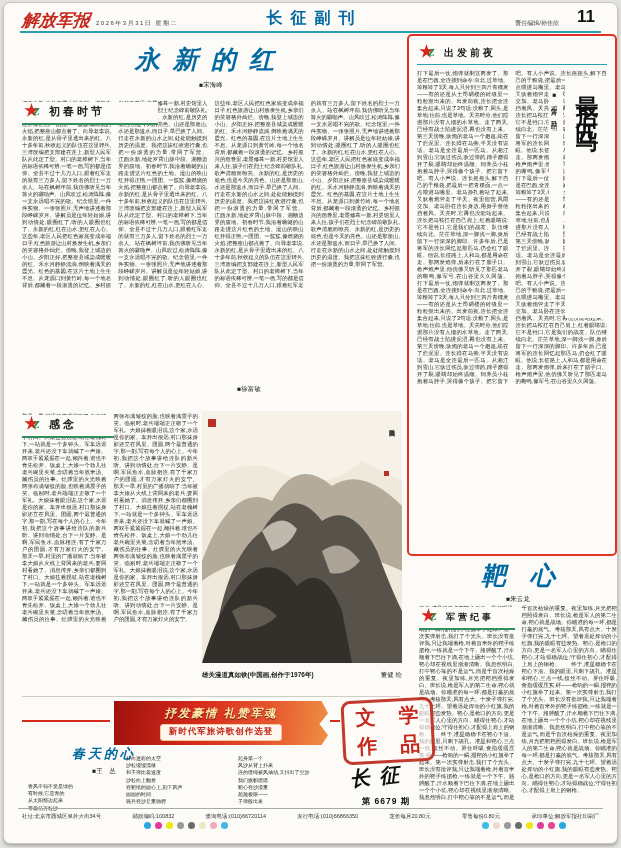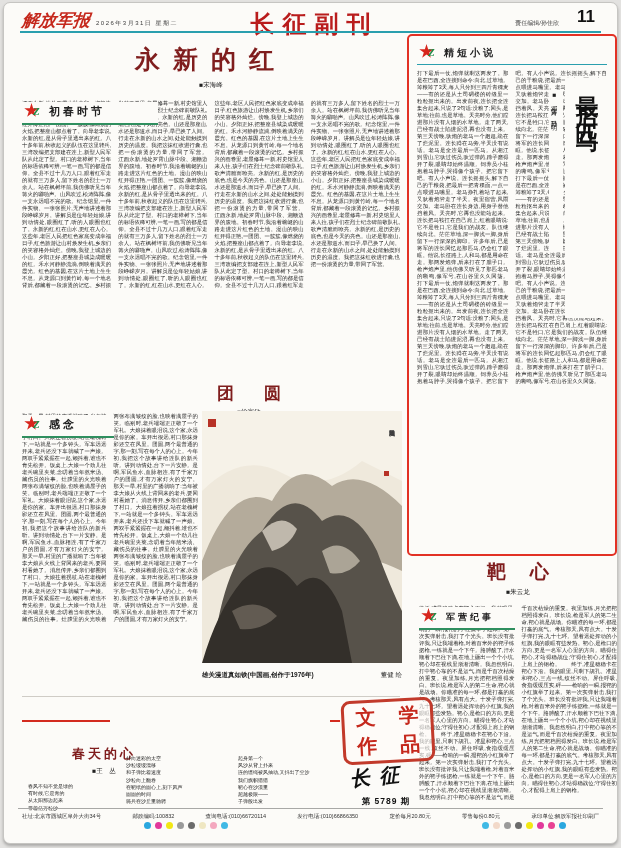--- a/index.html
+++ b/index.html
@@ -22,40 +22,40 @@
     background:var(--paper);
     border:1px solid #c6c5c2;border-radius:7px;
     box-shadow:0 2px 3px rgba(0,0,0,.25);
     overflow:hidden;
   }
   .abs{position:absolute;}
   
   .masthead{left:18px;top:6px;font-family:"Liberation Serif","DejaVu Serif",serif;
     font-style:italic;font-weight:bold;font-size:17px;color:#c5281c;transform:skewX(-6deg);}
   .date{left:92px;top:16px;font-size:6px;letter-spacing:1.5px;color:#3c3c3c;}
-  .edtitle{left:8px;right:0;top:5px;text-align:center;font-size:24px;font-weight:bold;
-    letter-spacing:8px;color:#b91c1c;}
+  .edtitle{left:8px;right:0;top:5px;text-align:center;font-size:16px;font-weight:bold;
+    letter-spacing:8px;color:#0369a1;}
   .editor{right:58px;top:16px;font-size:6px;color:#3c3c3c;}
   .pagenum{right:22px;top:4px;font-size:17px;font-weight:bold;color:#111;}
   .toprule{left:16px;right:16px;top:28px;height:2px;background:var(--teal);}
   
   .sechead{display:flex;align-items:flex-end;gap:5px;background:var(--paper);
     border-bottom:2px solid var(--green);padding:1px 2px 4px 2px;}
   .sechead .lbl{font-weight:bold;font-size:11px;letter-spacing:3px;color:#222;}
   .starlogo{position:relative;width:20px;height:16px;display:inline-block;flex:0 0 auto;}
   .star5{position:absolute;left:0;top:0;width:15px;height:15px;background:var(--red);
     clip-path:polygon(50% 0%,61% 35%,98% 35%,68% 57%,79% 91%,50% 70%,21% 91%,32% 57%,2% 35%,39% 35%);}
   .zmark{position:absolute;left:9px;top:2px;font-size:11px;font-weight:bold;font-style:italic;
     color:#1c8a45;font-family:"Liberation Serif",serif;}
   
   .cols{column-gap:7px;text-align:justify;font-size:5.4px;line-height:7px;color:#262626;
     overflow:hidden;word-break:break-all;}
   .cols4{column-count:4;}
   .cols2{column-count:2;}
-  .headline{font-family:"Liberation Serif","DejaVu Serif",serif;font-weight:bold;color:#7f1d1d;}
+  .headline{font-family:"Liberation Serif","DejaVu Serif",serif;font-weight:bold;color:#0369a1;font-style:italic;}
   .byline{font-size:6.5px;color:#222;text-align:center;}
   
   .redbox{left:403px;top:31px;width:210px;height:522px;border:2.5px solid var(--boxred);
     border-radius:5px;background:var(--paper);padding:7px 8px;box-sizing:border-box;}
   .redbox .sechead{border-bottom:1.5px solid var(--teal);}
   .vmask{background:var(--paper);}
   .vtitle{writing-mode:vertical-rl;font-family:"Liberation Serif",serif;font-weight:bold;
     font-size:23px;letter-spacing:9px;color:#101010;}
   .vbyline{writing-mode:vertical-rl;font-size:6.5px;letter-spacing:2px;color:#222;}
   
@@ -111,21 +111,20 @@
 
   <div class="abs sechead" style="left:18px;top:99px;width:132px;">
     <span class="starlogo">
         <span class="star5"></span>
         <span class="zmark">Z</span>
       </span>
     <span class="lbl">初春时节</span>
   </div>
 
   <div class="abs" style="left:150px;top:379px;width:190px;text-align:center;">
-    <div class="headline" style="font-size:17px;letter-spacing:30px;text-indent:30px;">团圆</div>
     <div class="byline" style="margin-top:3px;">■徐富敏</div>
   </div>
 
   <div class="abs cols cols2" style="left:18px;top:410px;width:176px;height:280px;">那天一早,村里的广播就响了:当年被李大娘从火线上背回来的老兵,要回村看她了。消息传开,乡亲们都围到了村口。大娘拄着拐杖,站在老槐树下,一站就是一个多钟头。军车远远开来,老兵还没下车就喊了一声娘。两双手紧紧握在一起,颤抖着,谁也不肯先松开。饭桌上,大娘一个劲儿往老兵碗里夹菜,念叨着当年熬米汤、藏伤员的往事。灶膛里的火光映着两张布满皱纹的脸,也映着满屋子的笑。临别时,老兵端端正正敬了一个军礼。大娘抹着眼泪说,这个家,永远是你的家。车开出很远,村口那抹身影还立在风里。团圆,两个最普通的字,那一刻,写在每个人的心上。今年初,我把这个故事讲给连队的新兵听。讲到动情处,台下一片安静。是啊,军民鱼水,血脉相连,有了千家万户的团圆,才有万家灯火的安宁。　　那天一早,村里的广播就响了:当年被李大娘从火线上背回来的老兵,要回村看她了。消息传开,乡亲们都围到了村口。大娘拄着拐杖,站在老槐树下,一站就是一个多钟头。军车远远开来,老兵还没下车就喊了一声娘。两双手紧紧握在一起,颤抖着,谁也不肯先松开。饭桌上,大娘一个劲儿往老兵碗里夹菜,念叨着当年熬米汤、藏伤员的往事。灶膛里的火光映着两张布满皱纹的脸,也映着满屋子的笑。临别时,老兵端端正正敬了一个军礼。大娘抹着眼泪说,这个家,永远是你的家。车开出很远,村口那抹身影还立在风里。团圆,两个最普通的字,那一刻,写在每个人的心上。今年初,我把这个故事讲给连队的新兵听。讲到动情处,台下一片安静。是啊,军民鱼水,血脉相连,有了千家万户的团圆,才有万家灯火的安宁。　　那天一早,村里的广播就响了:当年被李大娘从火线上背回来的老兵,要回村看她了。消息传开,乡亲们都围到了村口。大娘拄着拐杖,站在老槐树下,一站就是一个多钟头。军车远远开来,老兵还没下车就喊了一声娘。两双手紧紧握在一起,颤抖着,谁也不肯先松开。饭桌上,大娘一个劲儿往老兵碗里夹菜,念叨着当年熬米汤、藏伤员的往事。灶膛里的火光映着两张布满皱纹的脸,也映着满屋子的笑。临别时,老兵端端正正敬了一个军礼。大娘抹着眼泪说,这个家,永远是你的家。车开出很远,村口那抹身影还立在风里。团圆,两个最普通的字,那一刻,写在每个人的心上。今年初,我把这个故事讲给连队的新兵听。讲到动情处,台下一片安静。是啊,军民鱼水,血脉相连,有了千家万户的团圆,才有万家灯火的安宁。　　</div>
 
   <div class="abs sechead" style="left:18px;top:412px;width:88px;">
     <span class="starlogo">
         <span class="star5"></span>
         <span class="zmark">Z</span>
       </span>
@@ -151,47 +150,51 @@
       <span>董健 绘</span>
     </div>
   </div>
 
   <div class="abs redbox">
     <div class="sechead" style="width:100%;box-sizing:border-box;">
       <span class="starlogo">
           <span class="star5"></span>
           <span class="zmark">Z</span>
         </span>
-      <span class="lbl" style="font-size:10px;">精短小说</span>
+      <span class="lbl" style="font-size:10px;">出发前夜</span>
     </div>
     <div class="cols cols2" style="height:478px;margin-top:5px;">打下最后一仗,炮弹就剩这两发了。那是在巴西,全连接到命令:向北,过草地。筹粮筹了3天,每人只分到三四斤青稞麦——有的还是从土司碉楼的砖缝里一粒粒抠出来的。出发前夜,连长把全连集合起来,只说了3句话:没粮了;回头,是草地;往前,也是草地。天亮时分,他们蹚进那片没有人烟的水草地。走了两天,已经有战士陷进泥沼,再也没有上来。第三天傍晚,驮炮的老马一个趔趄,跪在了烂泥里。连长蹲在马旁,半天没有说话。老马是全连最后一匹马。从湘江到雪山,它驮过伤员,驮过弹药,蹄子磨得开了裂,眼睛却始终温顺。饲养员小桂抱着马脖子,哭得像个孩子。把它留下吧。有人小声说。连长摇摇头,解下自己的干粮袋,把最后一把青稞面,一点一点喂进马嘴里。老马挣扎着站了起来,又驮着炮管走了半天。夜里宿营,风雨交加。老马卧在连长身边,用身子替他挡着风。天亮时,它再也没能站起来。连长把马鞍扛在自己肩上,红着眼睛说:它不是牲口,它是我们的战友。队伍继续向北。茫茫草地,深一脚浅一脚,身后留下一行深深的脚印。许多年后,已是将军的连长回忆起那匹马,仍会红了眼眶。他说,长征路上,人和马,都是用命在走。那两发炮弹,后来打在了腊子口。枪声炮声里,他仿佛又听见了那匹老马的嘶鸣,像军号,在山谷里久久回荡。　　打下最后一仗,炮弹就剩这两发了。那是在巴西,全连接到命令:向北,过草地。筹粮筹了3天,每人只分到三四斤青稞麦——有的还是从土司碉楼的砖缝里一粒粒抠出来的。出发前夜,连长把全连集合起来,只说了3句话:没粮了;回头,是草地;往前,也是草地。天亮时分,他们蹚进那片没有人烟的水草地。走了两天,已经有战士陷进泥沼,再也没有上来。第三天傍晚,驮炮的老马一个趔趄,跪在了烂泥里。连长蹲在马旁,半天没有说话。老马是全连最后一匹马。从湘江到雪山,它驮过伤员,驮过弹药,蹄子磨得开了裂,眼睛却始终温顺。饲养员小桂抱着马脖子,哭得像个孩子。把它留下吧。有人小声说。连长摇摇头,解下自己的干粮袋,把最后一把青稞面,一点一点喂进马嘴里。老马挣扎着站了起来,又驮着炮管走了半天。夜里宿营,风雨交加。老马卧在连长身边,用身子替他挡着风。天亮时,它再也没能站起来。连长把马鞍扛在自己肩上,红着眼睛说:它不是牲口,它是我们的战友。队伍继续向北。茫茫草地,深一脚浅一脚,身后留下一行深深的脚印。许多年后,已是将军的连长回忆起那匹马,仍会红了眼眶。他说,长征路上,人和马,都是用命在走。那两发炮弹,后来打在了腊子口。枪声炮声里,他仿佛又听见了那匹老马的嘶鸣,像军号,在山谷里久久回荡。　　打下最后一仗,炮弹就剩这两发了。那是在巴西,全连接到命令:向北,过草地。筹粮筹了3天,每人只分到三四斤青稞麦——有的还是从土司碉楼的砖缝里一粒粒抠出来的。出发前夜,连长把全连集合起来,只说了3句话:没粮了;回头,是草地;往前,也是草地。天亮时分,他们蹚进那片没有人烟的水草地。走了两天,已经有战士陷进泥沼,再也没有上来。第三天傍晚,驮炮的老马一个趔趄,跪在了烂泥里。连长蹲在马旁,半天没有说话。老马是全连最后一匹马。从湘江到雪山,它驮过伤员,驮过弹药,蹄子磨得开了裂,眼睛却始终温顺。饲养员小桂抱着马脖子,哭得像个孩子。把它留下吧。有人小声说。连长摇摇头,解下自己的干粮袋,把最后一把青稞面,一点一点喂进马嘴里。老马挣扎着站了起来,又驮着炮管走了半天。夜里宿营,风雨交加。老马卧在连长身边,用身子替他挡着风。天亮时,它再也没能站起来。连长把马鞍扛在自己肩上,红着眼睛说:它不是牲口,它是我们的战友。队伍继续向北。茫茫草地,深一脚浅一脚,身后留下一行深深的脚印。许多年后,已是将军的连长回忆起那匹马,仍会红了眼眶。他说,长征路上,人和马,都是用命在走。那两发炮弹,后来打在了腊子口。枪声炮声里,他仿佛又听见了那匹老马的嘶鸣,像军号,在山谷里久久回荡。　　</div>
     <div class="abs vmask" style="top:55px;right:52px;width:14px;height:160px;">
       <div class="vbyline">■邓育涛　孙日明</div>
     </div>
     <div class="abs vmask" style="top:42px;right:6px;width:44px;height:240px;display:flex;justify-content:center;">
       <div class="vtitle">最后一匹马</div>
     </div>
   </div>
 
   <div class="abs" style="left:415px;top:556px;width:198px;text-align:center;">
-    <div class="headline" style="font-size:19px;letter-spacing:24px;text-indent:24px;">靶心</div>
+    <div class="headline" style="font-size:25px;letter-spacing:24px;text-indent:24px;">靶心</div>
     <div class="byline" style="margin-top:3px;">■朱云龙</div>
   </div>
   <div class="abs cols cols2" style="left:415px;top:602px;width:198px;height:200px;">终于,准星稳稳卡在靶心下沿。我的眼里,只剩下觇孔、准星和靶心,三点一线,纹丝不动。屏住呼吸,食指缓缓压实,砰——枪响的一瞬,报靶的小红旗举了起来。第一次实弹射击,我打了个光头。班长没有批评我,只让我端着枪,对着百米外的靶子练据枪,一练就是一个下午。胳膊酸了,汗水顺着下巴往下滴,在地上砸出一个个小坑,靶心却在视线里渐渐清晰。我忽然明白,打中靶心靠的不是运气,而是千百次枯燥的重复。夜里加练,月光把靶档照得发白。班长说,枪是军人的第二生命,靶心就是战场。你瞄准的每一环,都是打赢的底气。考核那天,风有点大。十发子弹打完,九十七环。望着远处挥动的小红旗,我的眼眶有些发热。靶心,是枪口的方向,更是一名军人心里的方向。瞄得住靶心,才站得稳战位;守得住初心,才配得上肩上的钢枪。　　终于,准星稳稳卡在靶心下沿。我的眼里,只剩下觇孔、准星和靶心,三点一线,纹丝不动。屏住呼吸,食指缓缓压实,砰——枪响的一瞬,报靶的小红旗举了起来。第一次实弹射击,我打了个光头。班长没有批评我,只让我端着枪,对着百米外的靶子练据枪,一练就是一个下午。胳膊酸了,汗水顺着下巴往下滴,在地上砸出一个个小坑,靶心却在视线里渐渐清晰。我忽然明白,打中靶心靠的不是运气,而是千百次枯燥的重复。夜里加练,月光把靶档照得发白。班长说,枪是军人的第二生命,靶心就是战场。你瞄准的每一环,都是打赢的底气。考核那天,风有点大。十发子弹打完,九十七环。望着远处挥动的小红旗,我的眼眶有些发热。靶心,是枪口的方向,更是一名军人心里的方向。瞄得住靶心,才站得稳战位;守得住初心,才配得上肩上的钢枪。　　终于,准星稳稳卡在靶心下沿。我的眼里,只剩下觇孔、准星和靶心,三点一线,纹丝不动。屏住呼吸,食指缓缓压实,砰——枪响的一瞬,报靶的小红旗举了起来。第一次实弹射击,我打了个光头。班长没有批评我,只让我端着枪,对着百米外的靶子练据枪,一练就是一个下午。胳膊酸了,汗水顺着下巴往下滴,在地上砸出一个个小坑,靶心却在视线里渐渐清晰。我忽然明白,打中靶心靠的不是运气,而是千百次枯燥的重复。夜里加练,月光把靶档照得发白。班长说,枪是军人的第二生命,靶心就是战场。你瞄准的每一环,都是打赢的底气。考核那天,风有点大。十发子弹打完,九十七环。望着远处挥动的小红旗,我的眼眶有些发热。靶心,是枪口的方向,更是一名军人心里的方向。瞄得住靶心,才站得稳战位;守得住初心,才配得上肩上的钢枪。　　</div>
   <div class="abs sechead" style="left:415px;top:604px;width:92px;">
     <span class="starlogo">
         <span class="star5"></span>
         <span class="zmark">Z</span>
       </span>
     <span class="lbl" style="font-size:9px;">军营纪事</span>
   </div>
 
   <div class="abs divider" style="left:18px;top:693px;width:378px;"></div>
 
   <div class="abs redline" style="left:18px;top:717px;width:88px;"></div>
+  <div class="abs banner">
+    <div class="b1">抒发豪情 礼赞军魂</div>
+    <div class="b2">新时代军旅诗歌创作选登</div>
+  </div>
   <div class="abs redline" style="left:326px;top:717px;width:10px;"></div>
 
   <div class="abs" style="left:35px;top:742px;width:130px;text-align:center;">
     <div class="headline" style="font-size:13px;letter-spacing:3px;">春天的心</div>
     <div class="byline" style="margin-top:4px;">■王　丛</div>
   </div>
   <div class="abs poem" style="left:24px;top:780px;width:96px;">
     <span>春风不知不觉是绿的</span>
     <span>有时候,它是青的</span>
     <span>从太阳那边起来</span>
@@ -216,21 +219,21 @@
     <span>子弹般出发</span>
   </div>
 
   <div class="abs seal">
     <span>文</span>
     <span>学</span>
     <span>作</span>
     <span>品</span>
   </div>
   <div class="abs calli" style="left:346px;top:760px;">长征</div>
-  <div class="abs issue" style="left:334px;top:793px;width:96px;">第 5789 期</div>
+  <div class="abs issue" style="left:334px;top:793px;width:96px;">第 6679 期</div>
 
   <div class="abs footrule"></div>
   <div class="abs footer">
     <span>社址:北京市西城区阜外大街34号</span>
     <span>邮政编码:100832</span>
     <span>查询电话:(010)66720114</span>
     <span>发行电话:(010)66866350</span>
     <span>定价每月20.80元</span>
     <span>零售每份0.80元</span>
     <span>承印单位:解放军报社印刷厂</span>

